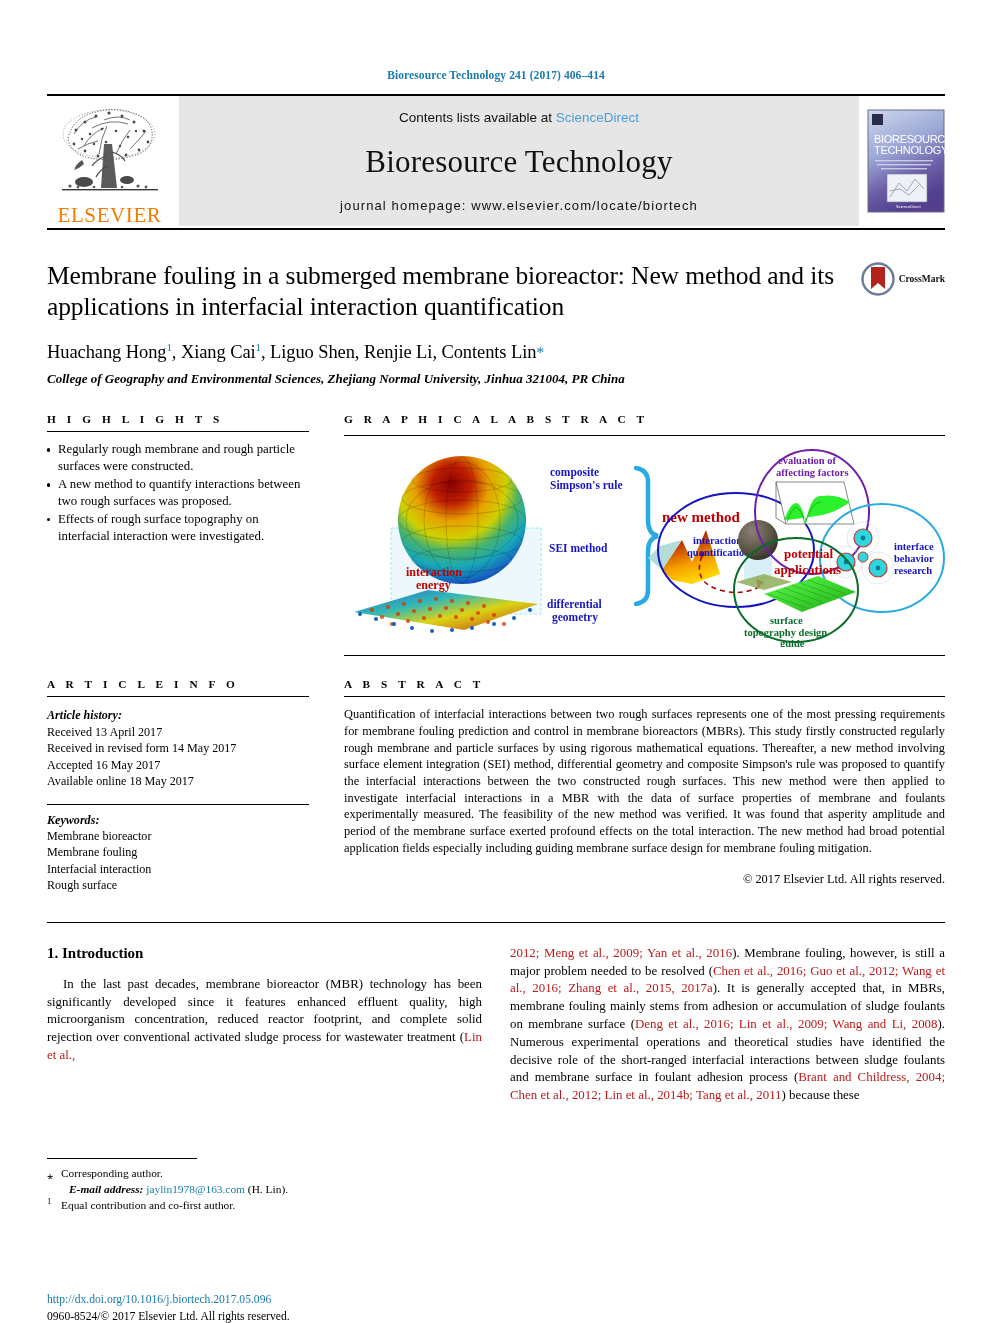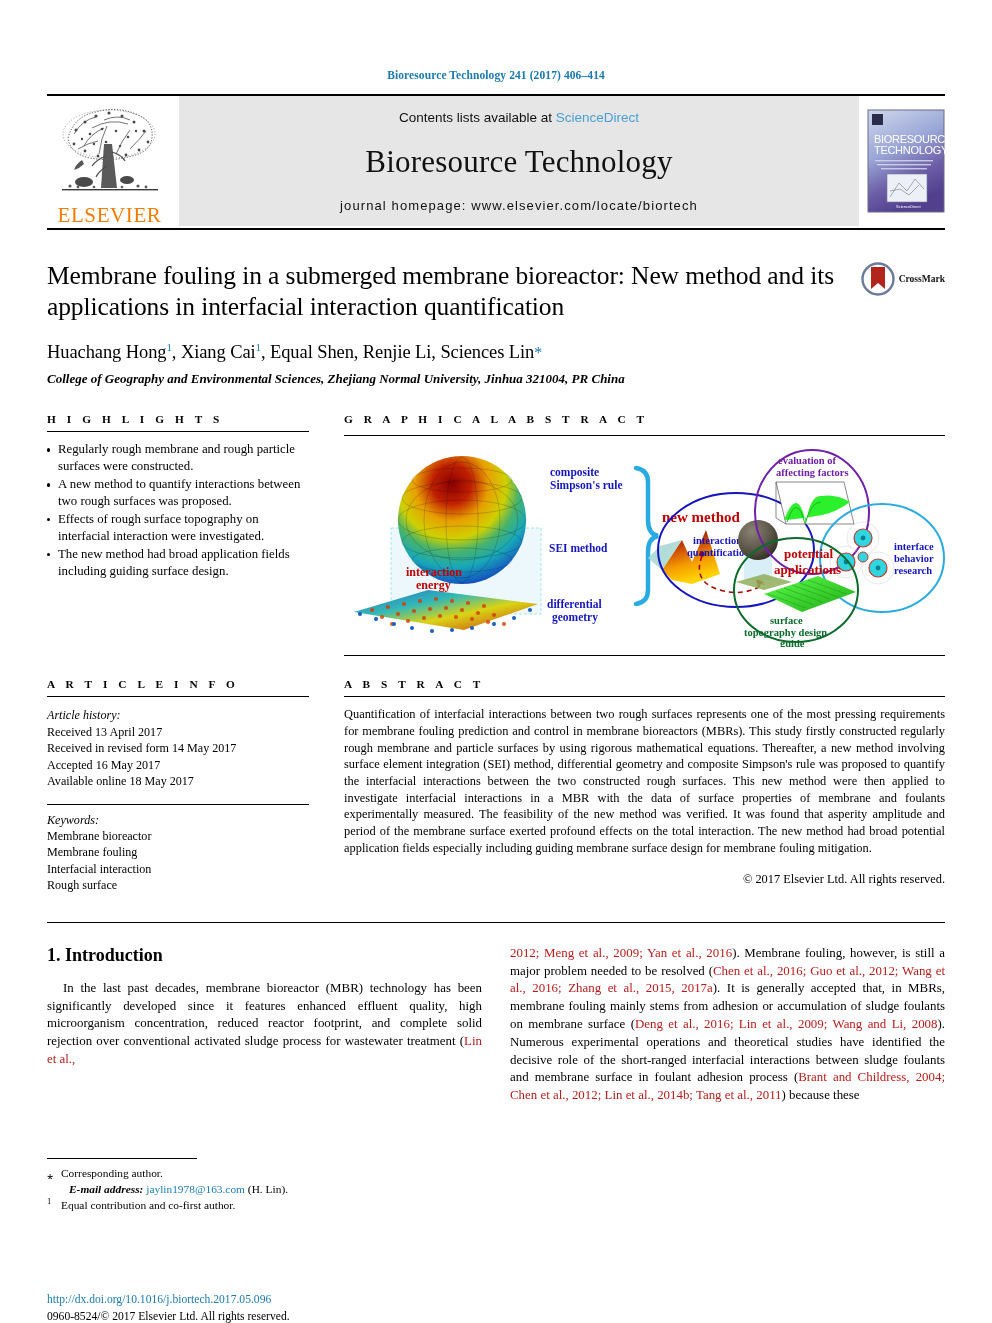--- a/index.html
+++ b/index.html
@@ -196,21 +196,21 @@
   .ga-figure {
     margin-top: 10px;
     border-top: 1px solid #000;
     border-bottom: 1px solid #000;
     padding: 4px 0 4px 0;
     background:#fff;
   }
 
   
   .info-block { margin-top: 10px; font-family:"Liberation Serif", serif; font-size:12.1px; line-height:1.36; }
-  .info-block .it { font-style: italic; font-weight: normal; }
+  .info-block .it { font-style: italic; font-weight: bold; }
   .kw-rule { border-top: 1px solid #000; margin: 14px 0 7px 0; }
 
   
   .abstract-text {
     margin-top: 9px;
     font-family: "Liberation Serif", serif;
     font-size: 12.4px;
     line-height: 1.345;
     text-align: justify;
     hyphens: auto;
@@ -222,21 +222,21 @@
   
   .body-cols {
     display: flex;
     margin-top: 22px;
   }
   .bcol { flex: 1 1 0; font-family: "Liberation Serif", serif; }
   .bcol.left { margin-right: 28px; }
   h2.section-title {
     font-family: "Liberation Serif", serif;
     font-weight: bold;
-    font-size: 18px;
+    font-size: 15px;
     margin: 0 0 14px 0;
   }
   p.body-par {
     margin: 0;
     font-size: 12.9px;
     line-height: 1.38;
     text-align: justify;
     text-indent: 16px;
     hyphens: auto;
   }
@@ -370,21 +370,21 @@
         </svg>
       </div>
     </div>
 
     <div class="header-rule-bottom"></div>
 
     <div class="title-block">
       <div class="title-main">
         <h1 class="article-title">Membrane fouling in a submerged membrane bioreactor: New method and its applications in interfacial interaction quantification</h1>
         <div class="authors">
-          <span>Huachang Hong</span><sup>1</sup>, <span>Xiang Cai</span><sup>1</sup>, <span>Equal Shen</span>, <span>Renjie Li</span>, <span>Sciences Lin</span><span class="star">*</span>
+          <span>Huachang Hong</span><sup>1</sup>, <span>Xiang Cai</span><sup>1</sup>, <span>Liguo Shen</span>, <span>Renjie Li</span>, <span>Contents Lin</span><span class="star">*</span>
         </div>
         <div class="affiliation">College of Geography and Environmental Sciences, Zhejiang Normal University, Jinhua 321004, PR China</div>
       </div>
       <div class="crossmark">
         <div class="crossmark-inner">
           <svg width="34" height="34" viewBox="0 0 34 34">
             <circle cx="17" cy="17" r="15.5" fill="#ffffff" stroke="#6b7a99" stroke-width="2.4"></circle>
             <path d="M10 5 L24 5 L24 27 L17 21 L10 27 Z" fill="#b3241c"></path>
           </svg>
           <span class="crossmark-label">CrossMark</span>
@@ -393,21 +393,20 @@
     </div>
 
     <div class="cols">
       <div class="col-left">
         <div class="sec-head">H I G H L I G H T S</div>
         <div class="sec-rule"></div>
         <ul class="highlights">
           <li>Regularly rough membrane and rough particle surfaces were constructed.</li>
           <li>A new method to quantify interactions between two rough surfaces was proposed.</li>
           <li>Effects of rough surface topography on interfacial interaction were investigated.</li>
-          <li>The new method had broad application fields including guiding surface design.</li>
         </ul>
       </div>
 
       <div class="col-right">
         <div class="sec-head">G R A P H I C A L  A B S T R A C T</div>
         <div class="ga-figure">
           <svg width="601" height="207" viewBox="0 0 601 207">
             <defs>
               <radialGradient id="sphg" cx="0.42" cy="0.22" r="0.85">
                 <stop offset="0%" stop-color="#8b0000"></stop>

